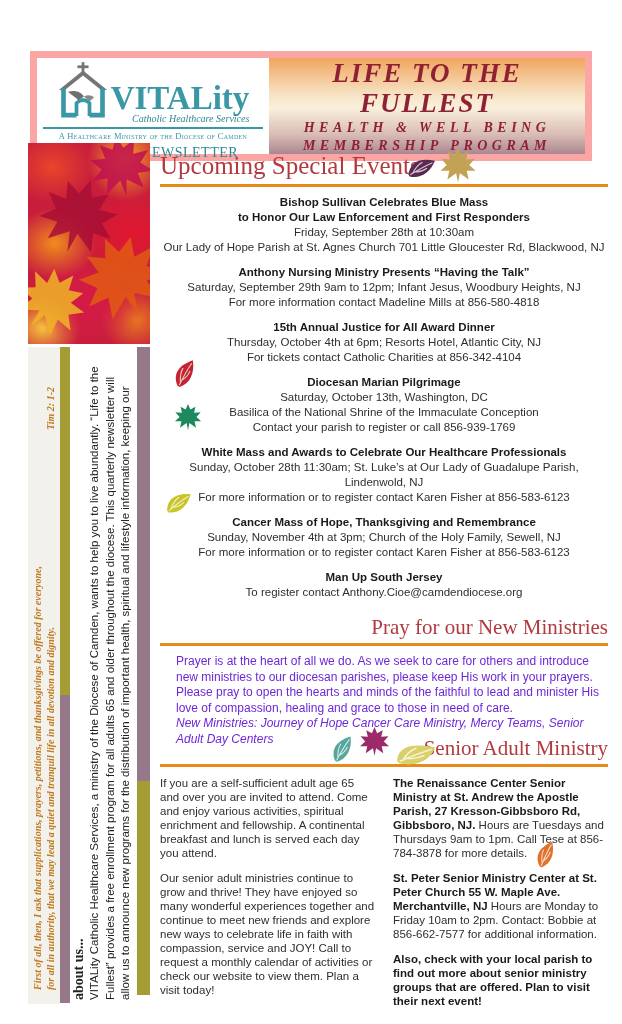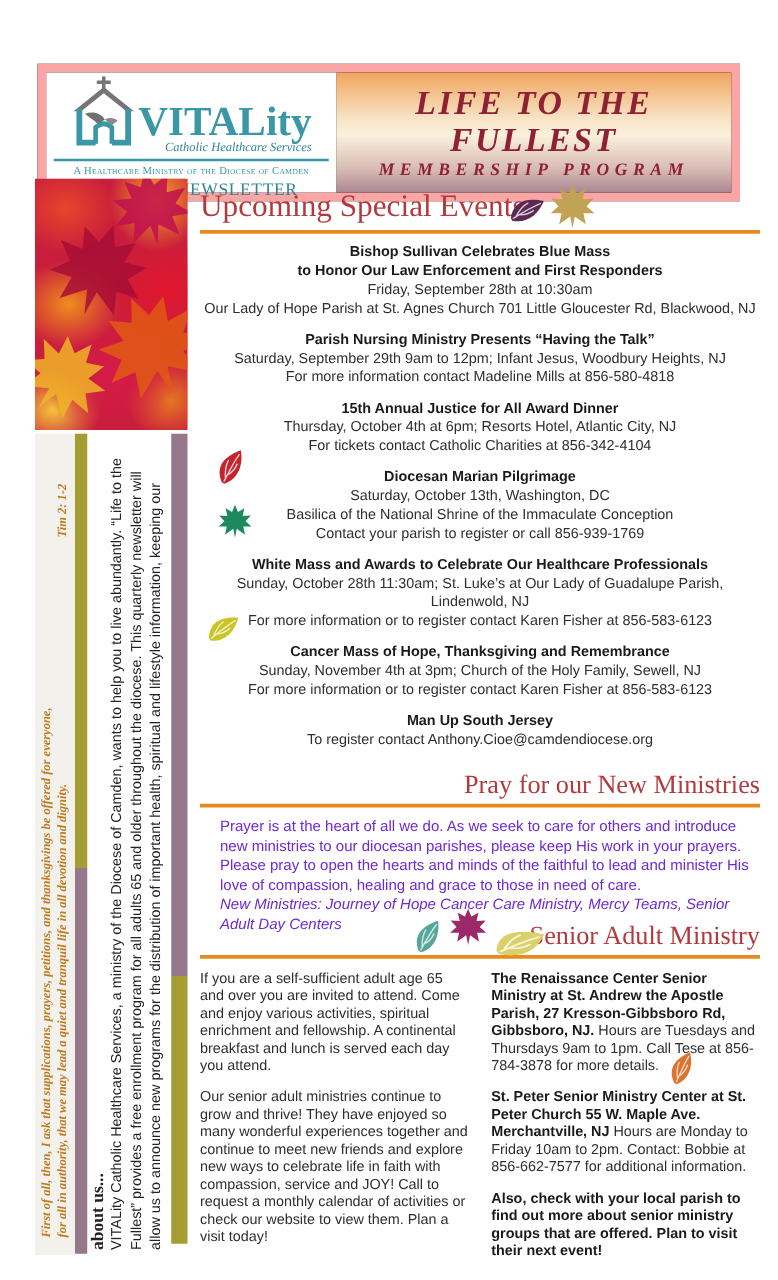--- a/index.html
+++ b/index.html
@@ -117,20 +117,21 @@
           <div class="brand">VITALity</div>
           <div class="tagline">Catholic Healthcare Services</div>
         </div>
       </div>
       <div class="logo-rule"></div>
       <div class="logo-subtitle">A Healthcare Ministry of the Diocese of Camden</div>
       <div class="logo-newsletter">FALL 2018 NEWSLETTER</div>
     </div>
     <div class="banner-panel">
       <div class="banner-title">LIFE TO THE FULLEST</div>
+      <div class="banner-sub">HEALTH &amp; WELL BEING</div>
       <div class="banner-sub">MEMBERSHIP PROGRAM</div>
     </div>
   </div>
 
   <div class="leaf-photo">
     <svg style="left:8px;top:30px" width="86" height="86" viewBox="0 0 32 32" fill="#a80f35" transform="rotate(18)">
         <use href="#mapleleaf"></use>
       </svg>
     <svg style="left:46px;top:86px" width="96" height="96" viewBox="0 0 32 32" fill="#e25a14" transform="rotate(-24)">
         <use href="#mapleleaf"></use>
@@ -165,21 +166,21 @@
     <h2 class="h2-big">Upcoming Special Events</h2>
     <div class="rule"></div>
     <div class="events-list" id="events-list">
         <div class="event">
           <div class="event-title">Bishop Sullivan Celebrates Blue Mass
 to Honor Our Law Enforcement and First Responders</div>
           <div class="event-line">Friday, September 28th at 10:30am</div>
           <div class="event-line">Our Lady of Hope Parish at St. Agnes Church 701 Little Gloucester Rd, Blackwood, NJ</div>
         </div>
         <div class="event">
-          <div class="event-title">Parish Nursing Ministry Presents “Having the Talk”</div>
+          <div class="event-title">Anthony Nursing Ministry Presents “Having the Talk”</div>
           <div class="event-line">Saturday, September 29th 9am to 12pm; Infant Jesus, Woodbury Heights, NJ</div>
           <div class="event-line">For more information contact Madeline Mills at 856-580-4818</div>
         </div>
         <div class="event">
           <div class="event-title">15th Annual Justice for All Award Dinner</div>
           <div class="event-line">Thursday, October 4th at 6pm; Resorts Hotel, Atlantic City, NJ</div>
           <div class="event-line">For tickets contact Catholic Charities at 856-342-4104</div>
         </div>
         <div class="event">
           <div class="event-title">Diocesan Marian Pilgrimage</div>

